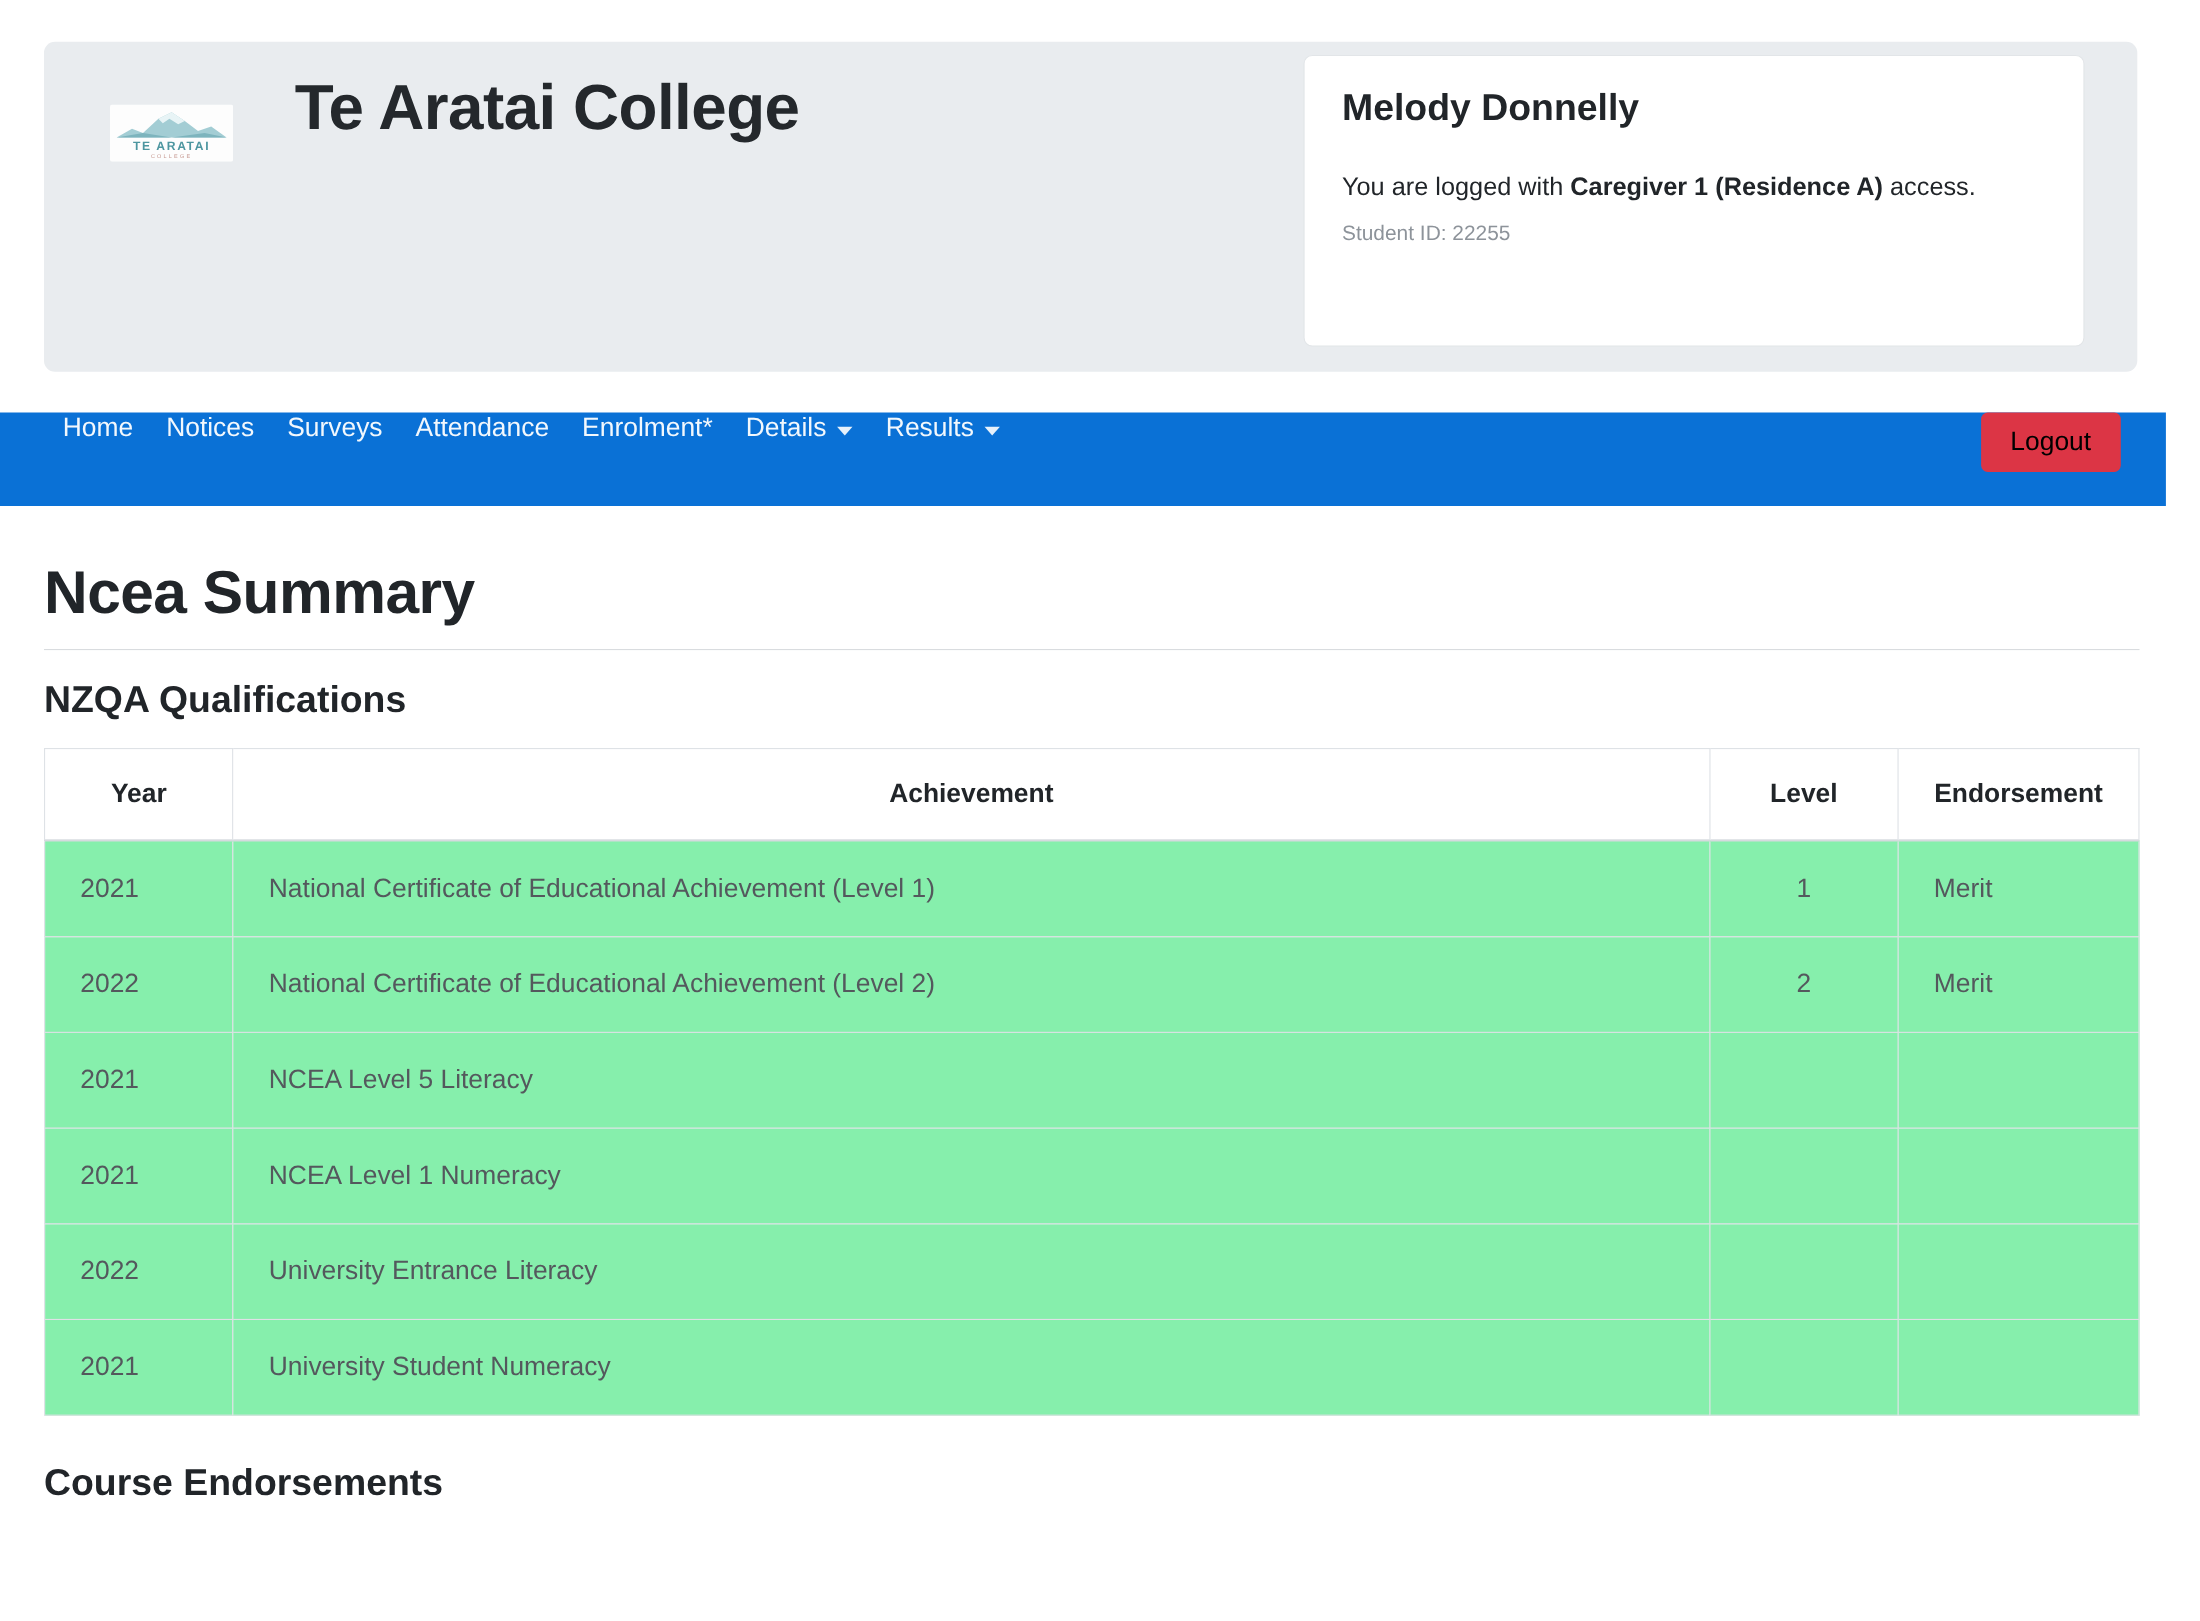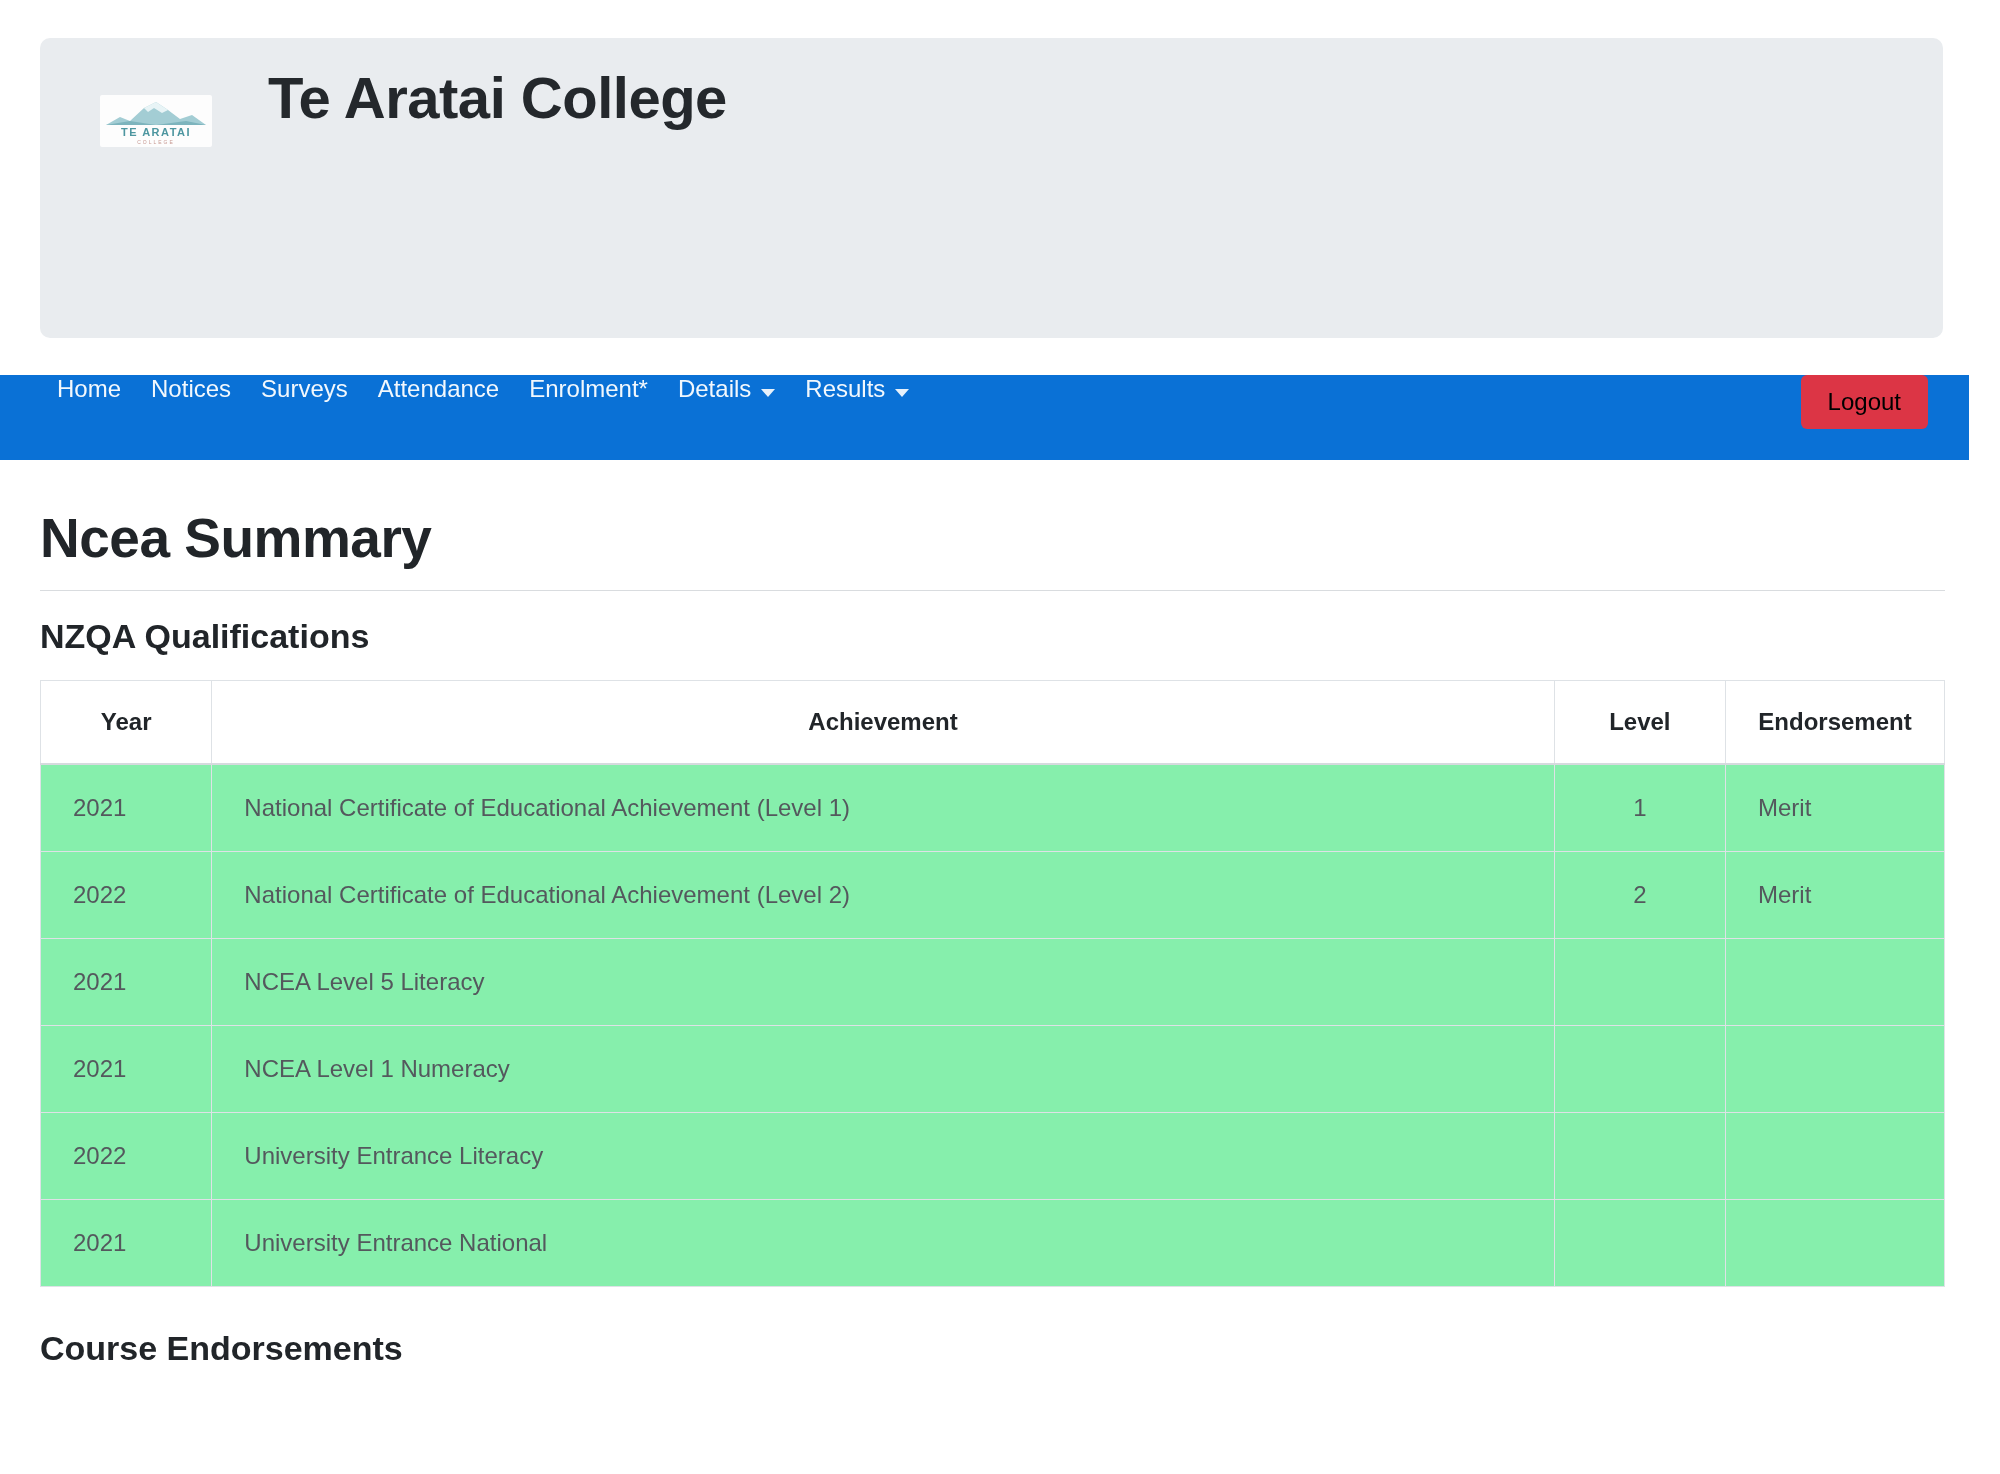--- a/index.html
+++ b/index.html
@@ -146,20 +146,25 @@
       <rect x="0" y="0" width="112" height="52" rx="2" fill="#fdfdfd"></rect>
       <path d="M6,30 L20,22 L30,26 L44,13 L56,7 L68,15 L80,24 L92,20 L106,30 Z" fill="#a3cdd4"></path>
       <path d="M44,13 L56,7 L68,15 L62,18 L54,13 L48,17 Z" fill="#e8f4f6"></path>
       <path d="M6,30 L30,26 L56,30 L86,26 L106,30 Z" fill="#7db4bd"></path>
       <text x="56" y="41" text-anchor="middle" font-family="Liberation Sans, sans-serif" font-size="11" font-weight="bold" letter-spacing="1.5" fill="#4d96a0">TE ARATAI</text>
       <text x="56" y="49" text-anchor="middle" font-family="Liberation Sans, sans-serif" font-size="5" letter-spacing="2" fill="#c79a93">COLLEGE</text>
     </svg>
   </div>
   <h1 class="college-title">Te Aratai College</h1>
 
+  <section class="user-card">
+    <h2 class="user-name">Melody Donnelly</h2>
+    <p class="user-access"><span>You are logged with </span><b>Caregiver 1 (Residence A)</b><span> access.</span></p>
+    <p class="student-id">Student ID: 22255</p>
+  </section>
 </header>
 
 <nav class="navbar">
   <div class="nav-items">
       <a class="nav-link"><span>Home</span></a>
       <a class="nav-link"><span>Notices</span></a>
       <a class="nav-link"><span>Surveys</span></a>
       <a class="nav-link"><span>Attendance</span></a>
       <a class="nav-link"><span>Enrolment*</span></a>
       <a class="nav-link"><span>Details</span><span class="caret"></span></a>
@@ -215,21 +220,21 @@
           <td></td>
         </tr>
         <tr>
           <td>2022</td>
           <td>University Entrance Literacy</td>
           <td class="col-level"></td>
           <td></td>
         </tr>
         <tr>
           <td>2021</td>
-          <td>University Entrance National</td>
+          <td>University Student Numeracy</td>
           <td class="col-level"></td>
           <td></td>
         </tr>
       </tbody>
   </table>
 
   <div class="bottom-title">Course Endorsements</div>
 </main>
 
 </body></html>

